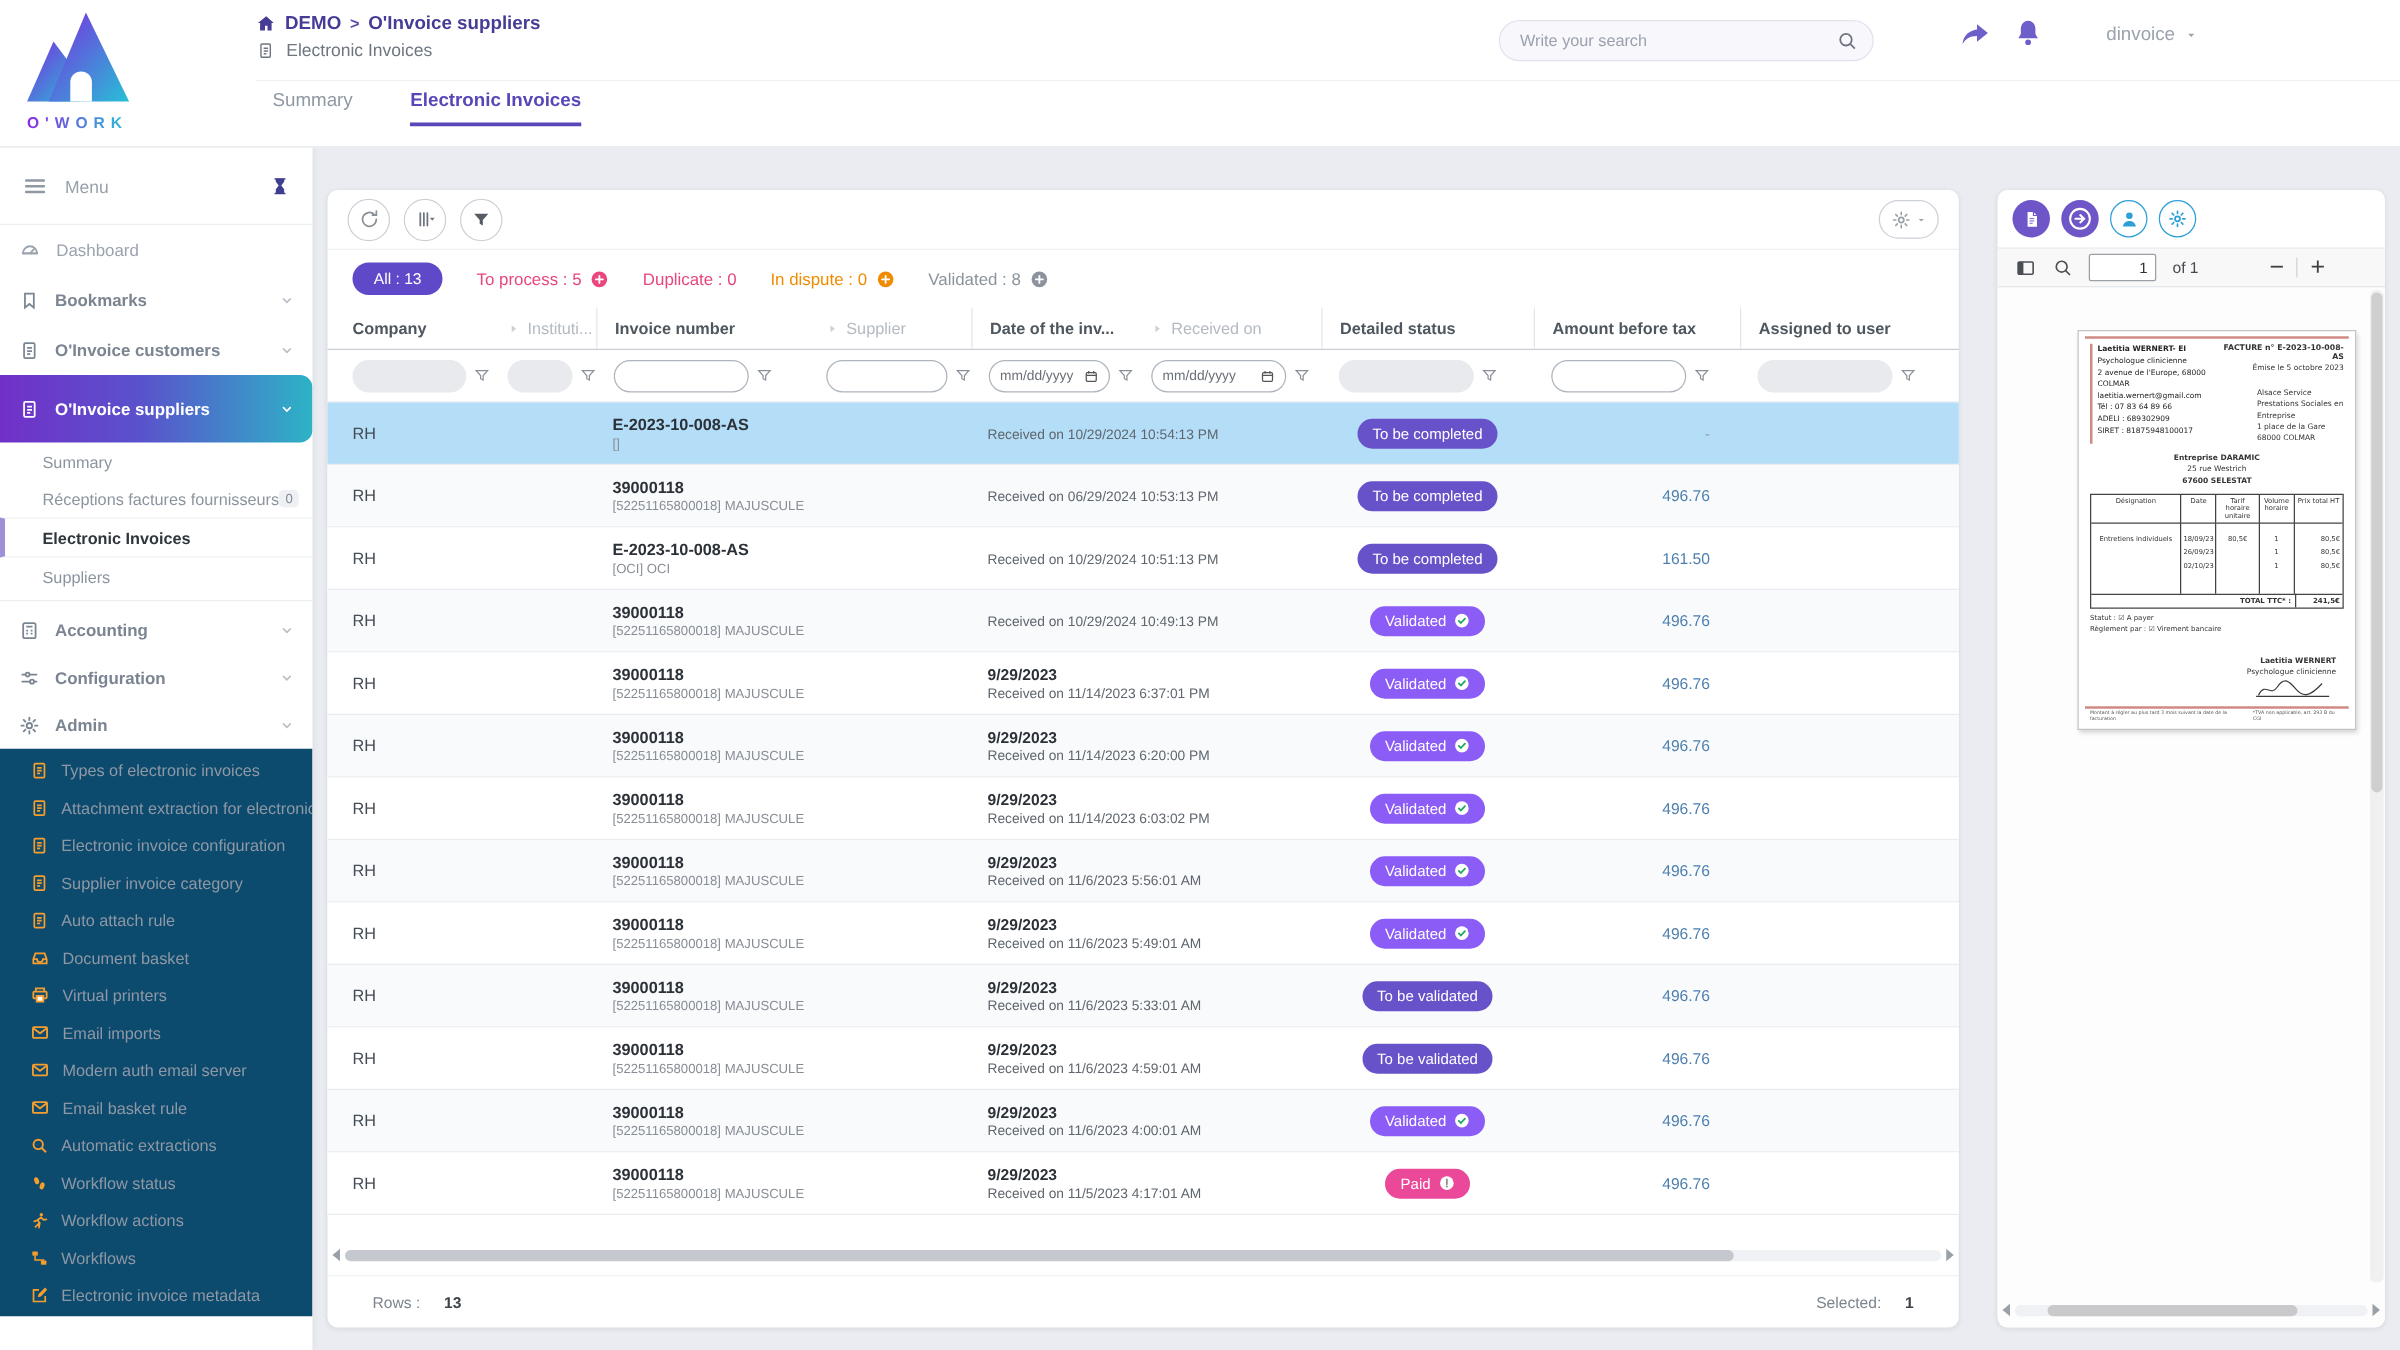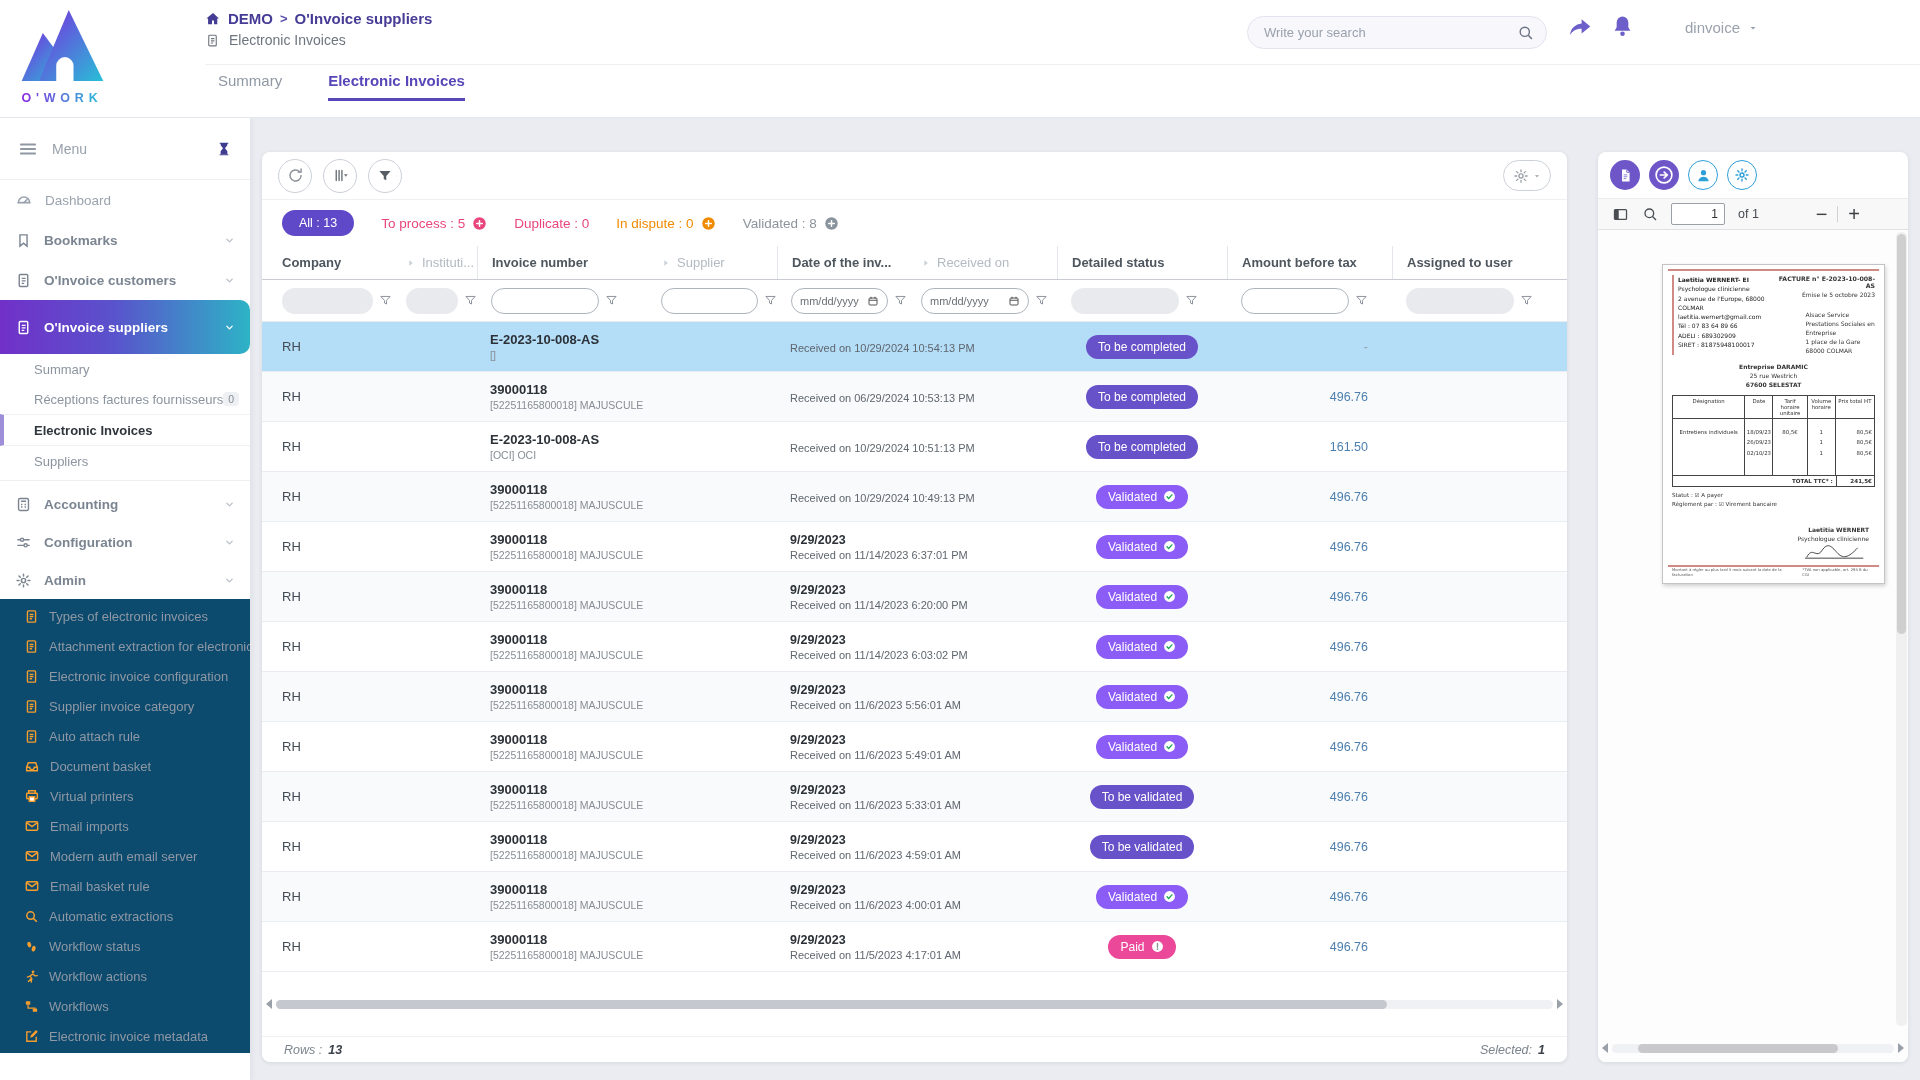--- a/index.html
+++ b/index.html
@@ -12,21 +12,21 @@
   #topbar { position:absolute; left:0; top:0; width:1920px; height:118px; background:#fff; border-bottom:1px solid #e4e7ec; z-index:5; }
   #logo { position:absolute; left:14px; top:6px; width:96px; height:108px; }
   #breadcrumb { position:absolute; left:205px; top:10px; display:flex; align-items:center; gap:7px; font-size:15px; font-weight:bold; color:#453c96; }
   #breadcrumb .crumb { cursor:pointer; }
   #breadcrumb .sep { color:#5a4fa8; font-size:13px; }
   #subtitle { position:absolute; left:205px; top:32px; display:flex; align-items:center; gap:9px; font-size:14px; color:#6d757f; }
   #hdr-divider { position:absolute; left:205px; top:64px; right:0; height:1px; background:#eef0f3; }
   #tabs { position:absolute; left:218px; top:72px; display:flex; gap:46px; }
   .tab { font-size:15px; color:#8f98a3; padding-bottom:9px; cursor:pointer; }
   .tab.active { color:#5747b8; font-weight:bold; border-bottom:3px solid #5747b8; }
-  #searchbox { position:absolute; left:1247px; top:16px; width:300px; height:33px; background:#f7f7fc; border:1px solid #e2e3ef; border-radius:17px; display:flex; align-items:center; padding:0 12px 0 16px; }
+  #searchbox { position:absolute; left:1199px; top:16px; width:300px; height:33px; background:#f7f7fc; border:1px solid #e2e3ef; border-radius:17px; display:flex; align-items:center; padding:0 12px 0 16px; }
   #searchbox input { flex:1; border:none; outline:none; background:transparent; font-size:13px; color:#555; font-family:inherit; }
   #searchbox input::placeholder { color:#9aa1ad; }
   #share-btn { position:absolute; left:1567px; top:15px; color:#6c5fc9; cursor:pointer; }
   #bell-btn { position:absolute; left:1610px; top:14px; color:#6c5fc9; cursor:pointer; }
   #usermenu { position:absolute; left:1685px; top:19px; display:flex; align-items:center; gap:7px; color:#9aa2ad; font-size:15px; cursor:pointer; }
 
   
   #sidebar { position:absolute; left:0; top:118px; width:250px; height:962px; background:#fff; box-shadow:2px 0 5px rgba(40,50,70,.06); z-index:4; overflow:hidden; }
   #menurow { height:62px; display:flex; align-items:center; padding:0 18px; gap:14px; color:#99a1ac; border-bottom:1px solid #eceef1; }
   #menurow .mlabel { font-size:14px; flex:1; }
@@ -91,22 +91,22 @@
   .badge.gray { background:#ec4899; }
   .c8 { align-items:flex-end; padding-right:24px; font-size:12.5px; color:#4d7fae; }
   .c8.dash { color:#9aa1a9; }
 
   #hscroll { position:absolute; left:0; right:0; top:845px; height:14px; display:flex; align-items:center; padding:0 4px; }
   .scroll-arrow { width:0; height:0; border-top:5px solid transparent; border-bottom:5px solid transparent; cursor:pointer; }
   .scroll-arrow.left { border-right:6px solid #9aa0a8; margin-right:4px; }
   .scroll-arrow.right { border-left:6px solid #9aa0a8; margin-left:4px; }
   #hscroll .track { flex:1; height:9px; background:#f0f1f4; border-radius:5px; position:relative; }
   #hscroll .thumb { position:absolute; left:0; top:0; height:9px; width:87%; background:#c5c9cf; border-radius:5px; cursor:grab; }
-  #card-footer { position:absolute; left:0; right:0; bottom:0; height:26px; border-top:1px solid #f0f1f4; display:flex; align-items:center; padding:0 22px; font-size:12.5px; color:#7c848d;font-style:italic; }
-  #card-footer b { color:#3d434a; margin-left:6px; }
+  #card-footer { position:absolute; left:0; right:0; bottom:0; height:42px; border-top:1px solid #f0f1f4; display:flex; align-items:center; padding:0 36px; font-size:12.5px; color:#7c848d; }
+  #card-footer b { color:#3d434a; margin-left:19px; }
   #card-footer .right { margin-left:auto; }
 
   
   #panel { position:absolute; left:1598px; top:152px; width:310px; height:910px; background:#fff; border-radius:8px; box-shadow:0 1px 4px rgba(30,40,60,.10); overflow:hidden; }
   #panel-actions { height:46px; display:flex; align-items:center; padding:0 12px; gap:9px; }
   .pa-btn { width:30px; height:30px; border-radius:50%; display:flex; align-items:center; justify-content:center; cursor:pointer; }
   .pa-btn.purple { background:#6e56c8; color:#fff; }
   .pa-btn.blue { background:#fff; border:1.5px solid #2d9fd8; color:#2d9fd8; }
   #pdf-toolbar { height:32px; background:#f8f8f9; border-top:1px solid #ececef; border-bottom:1px solid #e0e1e4; display:flex; align-items:center; padding:0 14px; gap:13px; color:#4a4e53; }
   #page-input { width:54px; height:22px; border:1px solid #9aa0a6; border-radius:2px; background:#fff; font-size:12px; text-align:right; padding-right:6px; color:#333; font-family:inherit; }

